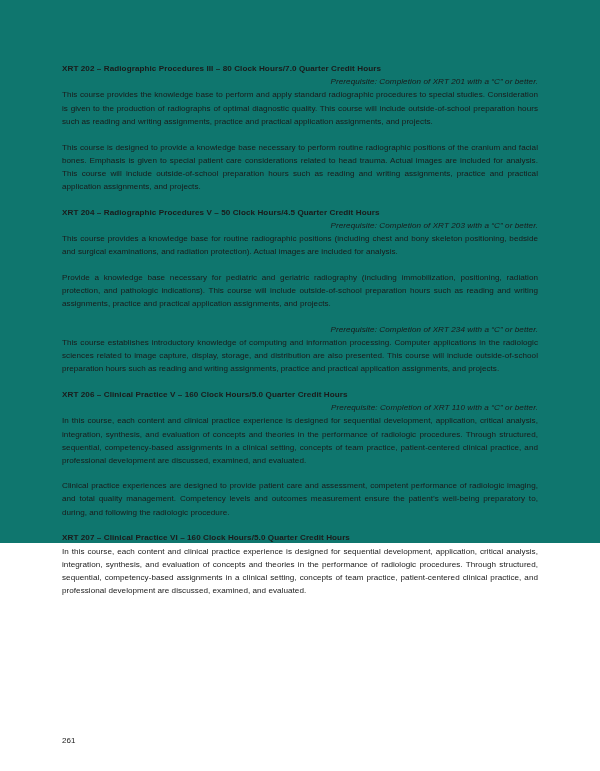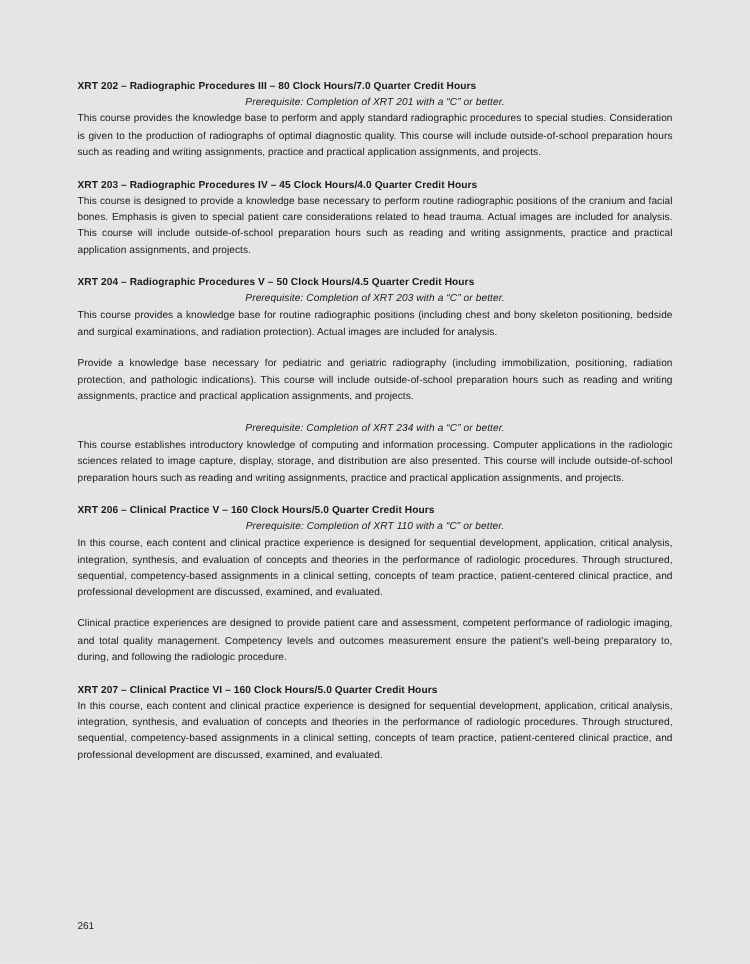--- a/index.html
+++ b/index.html
@@ -13,22 +13,22 @@
     width: 600px;
     height: 771px;
     font-family: "Liberation Sans", sans-serif;
     color: #1a1a1a;
     overflow: hidden;
   }
 
   #page {
     position: relative;
     width: 600px;
-    height: 771px;
-    background: #e5e5e5;
+    height: 543px;
+    background: #0f766e;
     box-sizing: border-box;
   }
 
   #content {
     position: absolute;
     left: 62px;
     top: 62px;
     width: 476px;
   }
 
@@ -47,21 +47,21 @@
     letter-spacing: 0.01em;
     text-align: left;
     margin: 0;
   }
 
   .course-prereq {
     font-size: 8.1px;
     font-style: italic;
     line-height: 13.2px;
     letter-spacing: 0.01em;
-    text-align: center;
+    text-align: right;
     margin: 0;
   }
 
   .course-para {
     font-size: 8.1px;
     line-height: 13.2px;
     letter-spacing: 0.005em;
     text-align: justify;
     text-justify: inter-word;
     margin: 0;
@@ -90,21 +90,20 @@
 
   <div id="content">
 
     <section class="course-block">
       <h2 class="course-title">XRT 202 – Radiographic Procedures III – 80 Clock Hours/7.0 Quarter Credit Hours</h2>
       <p class="course-prereq">Prerequisite: Completion of XRT 201 with a “C” or better.</p>
       <p class="course-para">This course provides the knowledge base to perform and apply standard radiographic procedures to special studies. Consideration is given to the production of radiographs of optimal diagnostic quality. This course will include outside-of-school preparation hours such as reading and writing assignments, practice and practical application assignments, and projects.</p>
     </section>
 
     <section class="course-block">
-      <h2 class="course-title">XRT 203 – Radiographic Procedures IV – 45 Clock Hours/4.0 Quarter Credit Hours</h2>
       <p class="course-para">This course is designed to provide a knowledge base necessary to perform routine radiographic positions of the cranium and facial bones. Emphasis is given to special patient care considerations related to head trauma. Actual images are included for analysis. This course will include outside-of-school preparation hours such as reading and writing assignments, practice and practical application assignments, and projects.</p>
     </section>
 
     <section class="course-block">
       <h2 class="course-title">XRT 204 – Radiographic Procedures V – 50 Clock Hours/4.5 Quarter Credit Hours</h2>
       <p class="course-prereq">Prerequisite: Completion of XRT 203 with a “C” or better.</p>
       <p class="course-para">This course provides a knowledge base for routine radiographic positions (including chest and bony skeleton positioning, bedside and surgical examinations, and radiation protection). Actual images are included for analysis.</p>
       <p class="course-para">Provide a knowledge base necessary for pediatric and geriatric radiography (including immobilization, positioning, radiation protection, and pathologic indications). This course will include outside-of-school preparation hours such as reading and writing assignments, practice and practical application assignments, and projects.</p>
     </section>
 

